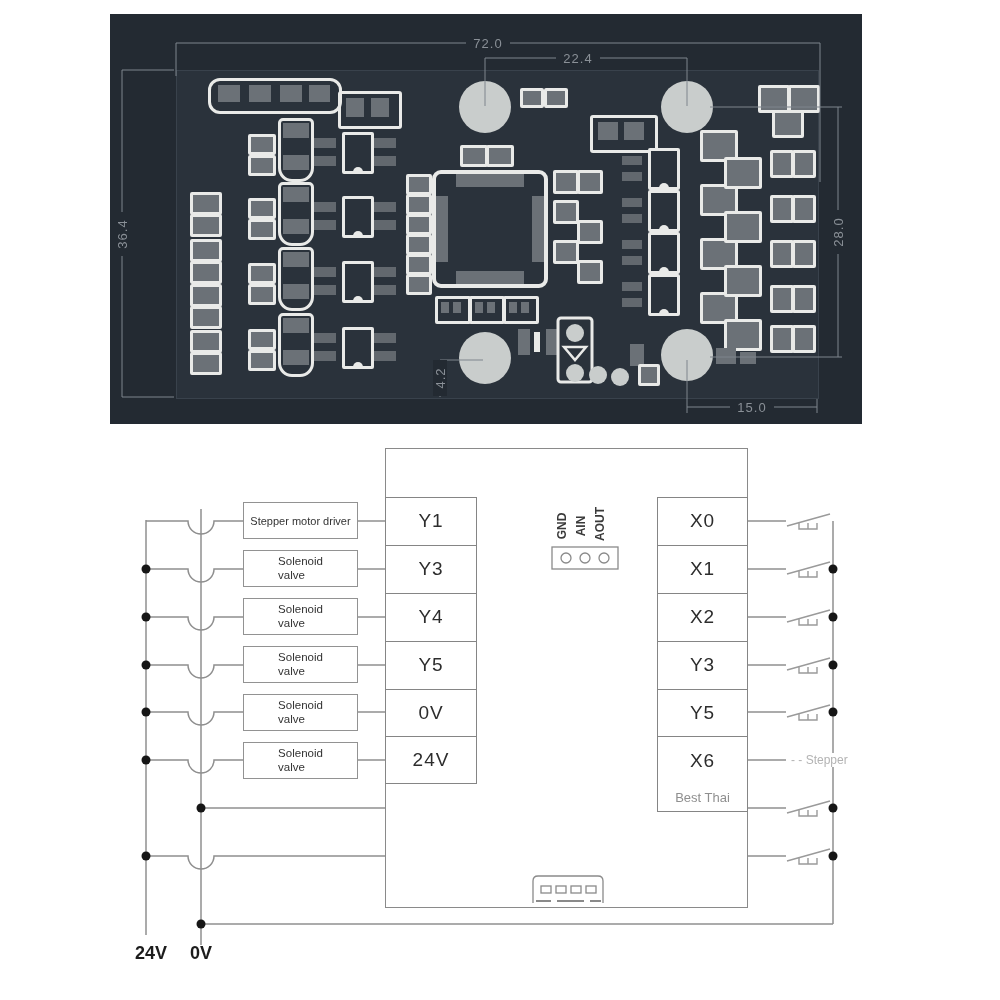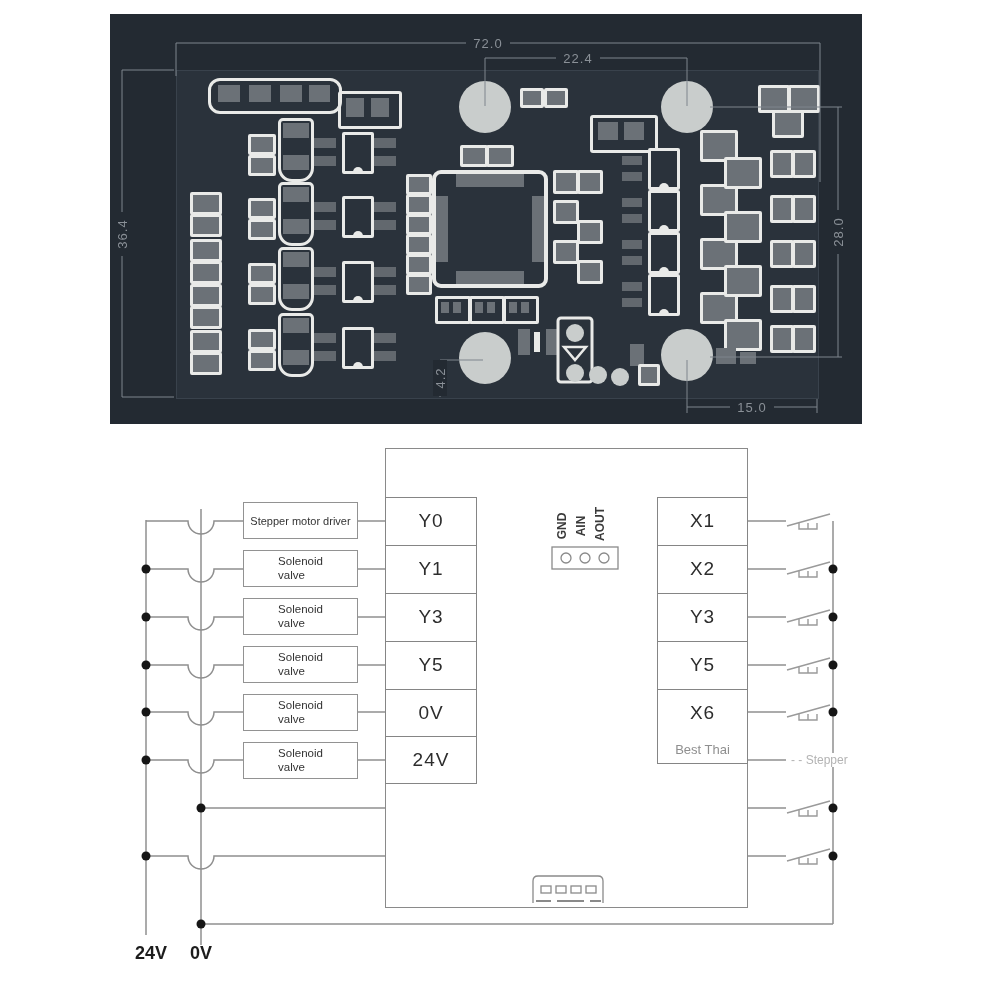--- a/index.html
+++ b/index.html
@@ -322,29 +322,30 @@
       <rect x="571" y="886" width="10" height="7"></rect>
       <rect x="586" y="886" width="10" height="7"></rect>
       <path d="M536,901 H551 M557,901 H584 M590,901 H601" stroke-width="2"></path>
     </g>
   </svg>
 
   <div class="blk" style="left:385px;top:448px;width:363px;height:460px;"></div>
 
 
   <div class="tcol" style="left:385px;top:497px;">
-    <div class="tcell">Y0</div>
     <div class="tcell">Y1</div>
     <div class="tcell">Y3</div>
+    <div class="tcell">Y4</div>
     <div class="tcell">Y5</div>
     <div class="tcell">0V</div>
     <div class="tcell last">24V</div>
   </div>
 
   <div class="tcol" style="left:657px;top:497px;width:91px;">
+    <div class="tcell">X0</div>
     <div class="tcell">X1</div>
     <div class="tcell">X2</div>
     <div class="tcell">Y3</div>
     <div class="tcell">Y5</div>
     <div class="tcell">X6</div>
     <div class="wmcell">Best Thai</div>
   </div>
 
   <div class="dev" style="top:502px;">
     <span class="one">Stepper motor driver</span>

